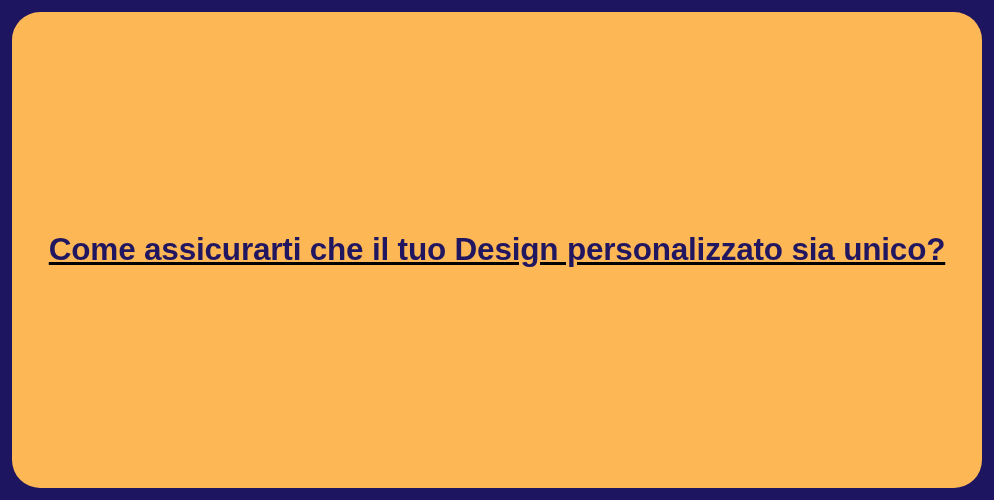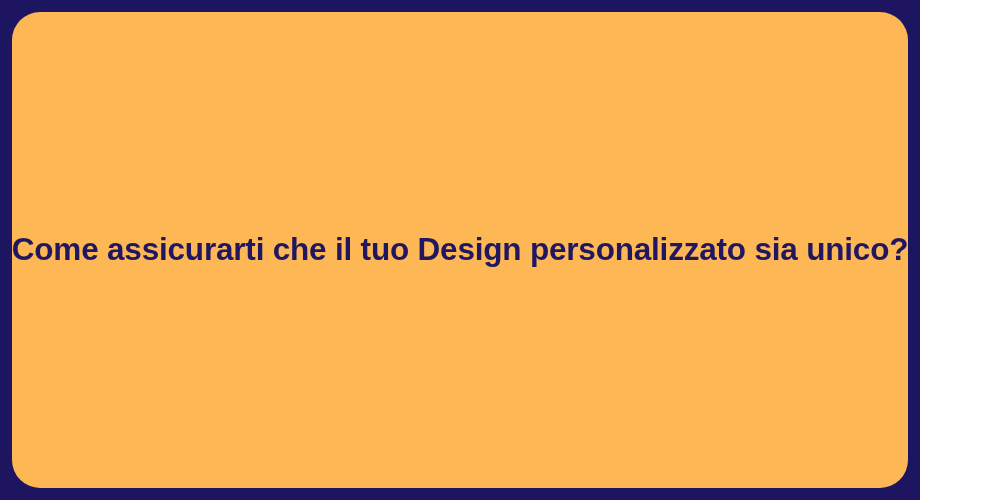--- a/index.html
+++ b/index.html
@@ -12,24 +12,25 @@
     width: 1000px;
     height: 500px;
     overflow: hidden;
     font-family: "Liberation Sans", sans-serif;
   }
 
   
   .frame {
     position: relative;
     box-sizing: border-box;
-    width: 920px;
+    width: 994px;
     height: 500px;
     background: #1e1560;
     padding: 12px;
+    text-decoration: underline;
   }
 
   
   .card {
     box-sizing: border-box;
     width: 100%;
     height: 100%;
     background: #fdb755;
     border-radius: 28px;
     display: flex;

